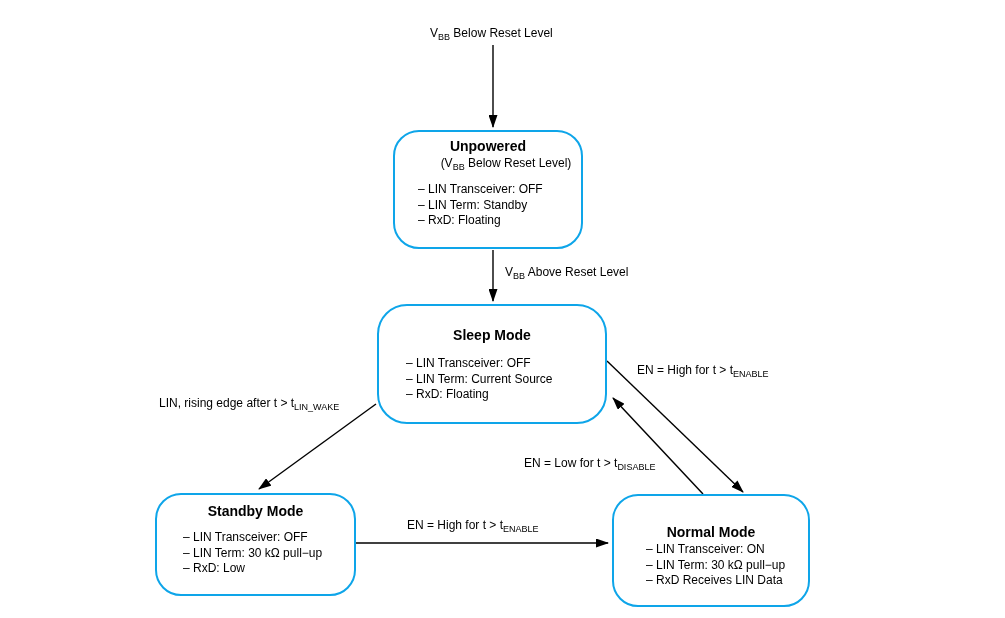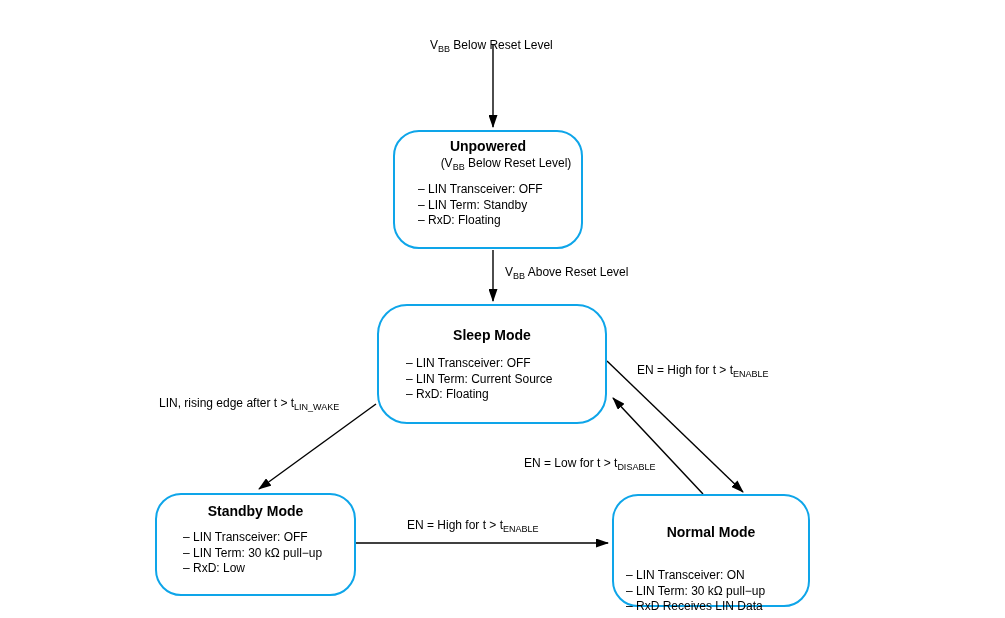--- a/index.html
+++ b/index.html
@@ -46,22 +46,22 @@
   #box-unpowered .box-subtitle { margin-top: 1px; padding-left: 36px; }
   #box-unpowered .box-list { margin-top: 11px; padding-left: 23px; }
   #box-sleep { left: 377px; top: 304px; width: 230px; height: 120px; border-radius: 30px; }
   #box-sleep .box-title { margin-top: 20px; }
   #box-sleep .box-list { margin-top: 12px; padding-left: 27px; }
   #box-standby { left: 155px; top: 493px; width: 201px; height: 103px; }
   #box-standby .box-title { margin-top: 7px; }
   #box-standby .box-list { margin-top: 10px; padding-left: 26px; }
   #box-normal { left: 612px; top: 494px; width: 198px; height: 113px; }
   #box-normal .box-title { margin-top: 27px; }
-  #box-normal .box-list { margin-top: 27px; padding-left: 12px; }
-  #label-vbb-below { left: 430px; top: 38px; }
+  #box-normal .box-list { margin-top: 1px; padding-left: 32px; }
+  #label-vbb-below { left: 430px; top: 26px; }
   #label-vbb-above { left: 505px; top: 265px; }
   #label-lin-wake { left: 159px; top: 396px; }
   #label-en-high-upper { left: 637px; top: 363px; }
   #label-en-low { left: 524px; top: 456px; }
   #label-en-high-lower { left: 407px; top: 518px; }
 </style>
 </head>
 <body>
 
 <div class="stage">

